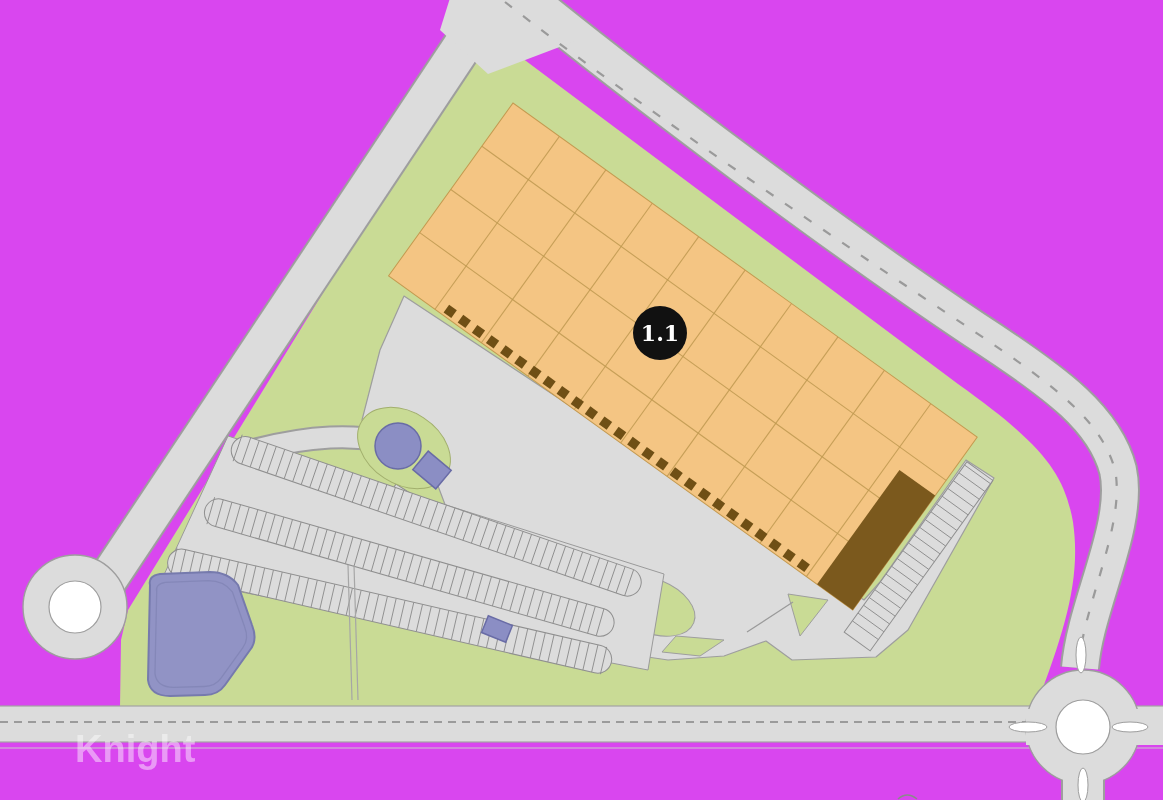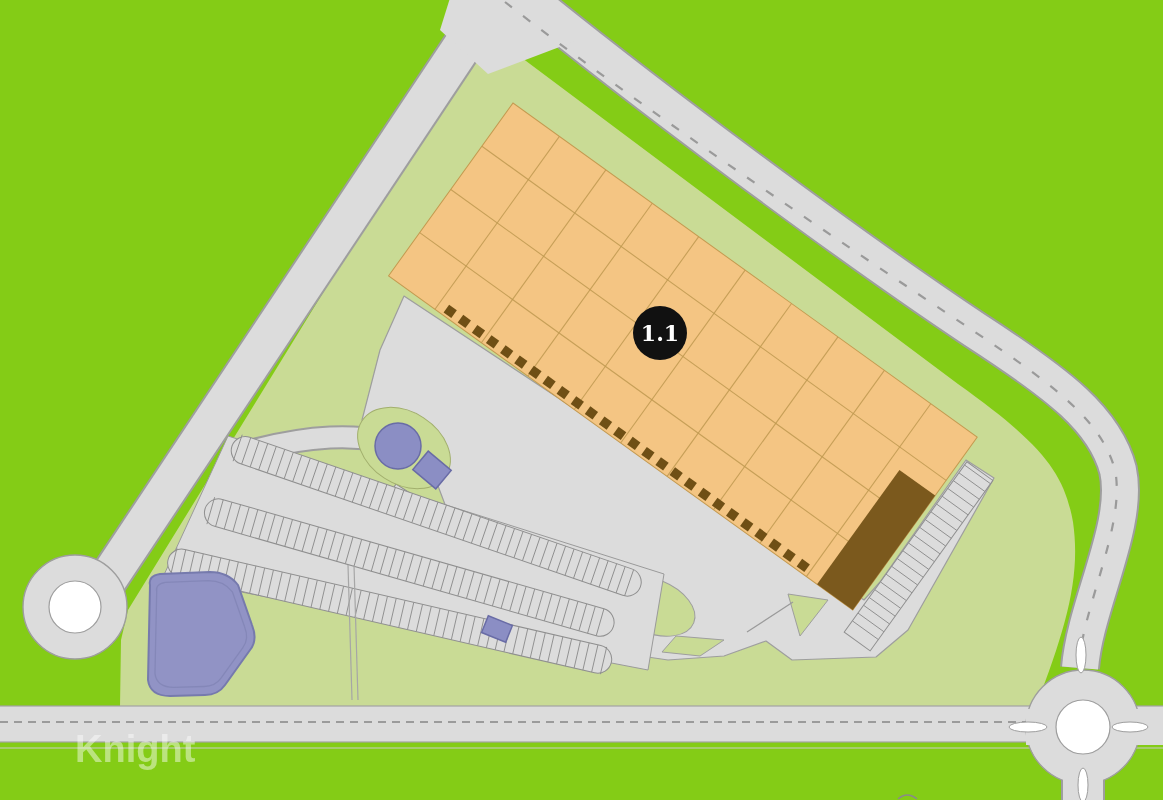--- a/index.html
+++ b/index.html
@@ -1,16 +1,16 @@
 <!DOCTYPE html>
 <html><head>
 <meta charset="utf-8">
 <style>
   html,body{margin:0;padding:0;background:#fff;}
-  .stage{position:relative;width:1163px;height:800px;overflow:hidden;background:#84cc16;
+  .stage{position:relative;width:1163px;height:800px;overflow:hidden;background:#d946ef;
          font-family:"DejaVu Sans","Liberation Sans",sans-serif;}
   svg{display:block;}
   text.badge{font-family:"DejaVu Serif","Liberation Serif",serif;font-weight:bold;font-size:22px;}
   text.wm{font-family:"Liberation Sans",sans-serif;font-weight:bold;font-size:38px;opacity:.45;}
 </style>
 </head>
 <body>
 
 <div class="stage">
 <svg width="1163" height="800" viewBox="0 0 1163 800" xmlns="http://www.w3.org/2000/svg">

